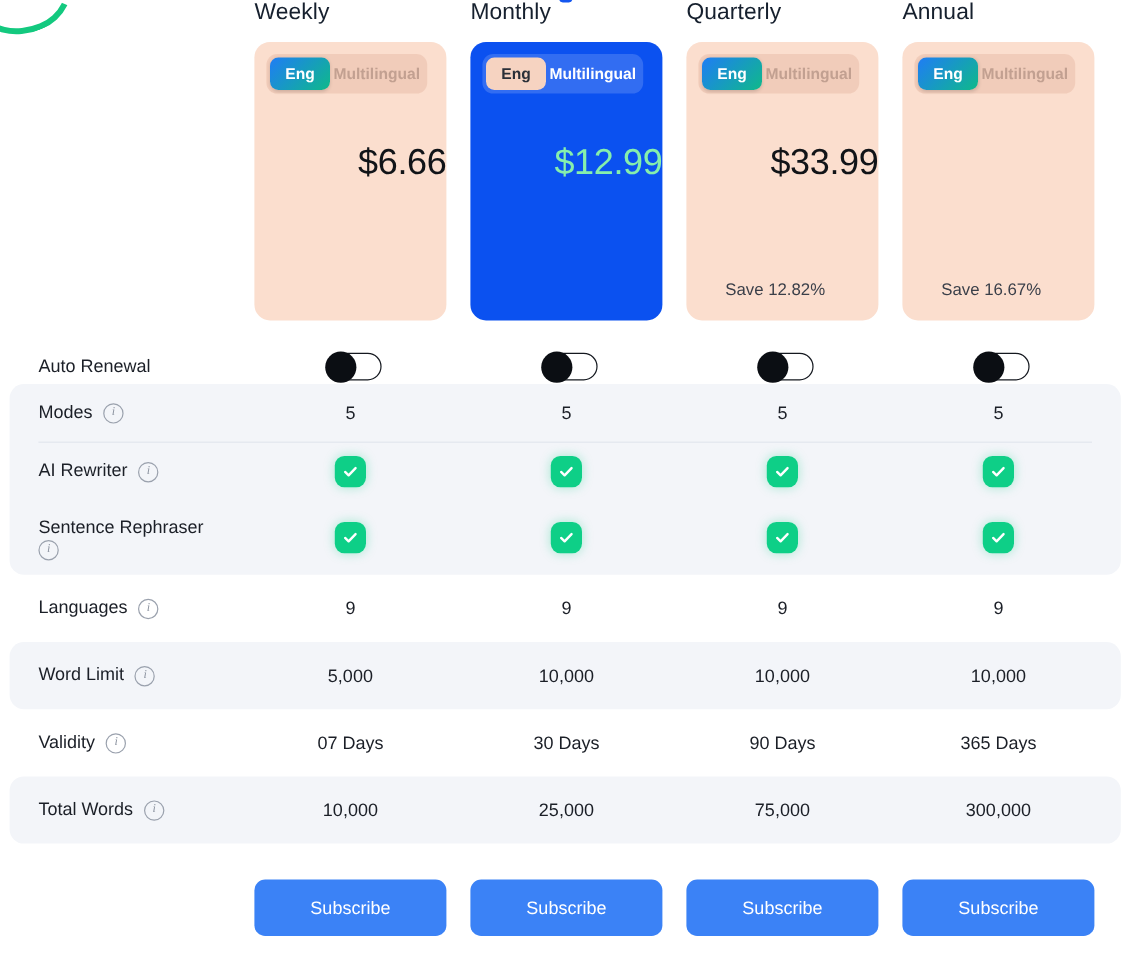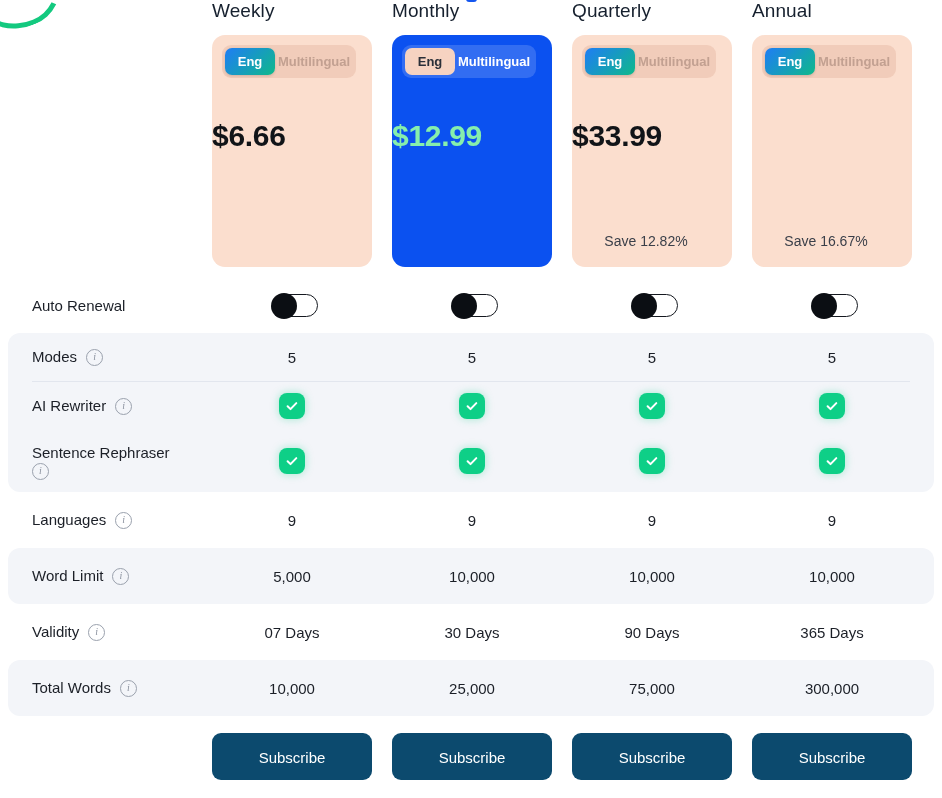--- a/index.html
+++ b/index.html
@@ -127,23 +127,23 @@
   }
   .seg-multi.on-white {
     color: #ffffff;
   }
 
   .price {
     position: absolute;
     left: 0;
     right: 0;
     top: 84px;
-    text-align: left;
+    text-align: right;
     font-size: 30px;
-    font-weight: bold;
+    font-weight: normal;
     letter-spacing: -.3px;
     color: #111418;
   }
   .plan-card.featured .price { color: #86efac; }
 
   .save {
     position: absolute;
     left: 0;
     right: 12px;
     bottom: 18px;
@@ -188,21 +188,21 @@
   }
   .toggle.t0 { left: 274px; }
   .toggle.t1 { left: 454px; }
   .toggle.t2 { left: 634px; }
   .toggle.t3 { left: 814px; }
 
   
   .table {
     position: absolute;
     left: 8px;
-    top: 333px;
+    top: 320px;
     width: 926px;
     text-align: center;
   }
   .band {
     background: #f3f5f9;
     border-radius: 12px;
   }
   .band.plain {
     background: transparent;
   }
@@ -286,21 +286,21 @@
     width: 942px;
     height: 50px;
   }
   .sub-btn {
     position: absolute;
     top: 0;
     width: 160px;
     height: 47px;
     border: none;
     border-radius: 9px;
-    background: #0c4a6e;
+    background: #3b82f6;
     color: #ffffff;
     font-size: 15px;
     font-family: "Liberation Sans", sans-serif;
     cursor: pointer;
     padding: 16px;
   }
   .sub-btn.c0 { left: 212px; }
   .sub-btn.c1 { left: 392px; }
   .sub-btn.c2 { left: 572px; }
   .sub-btn.c3 { left: 752px; }

